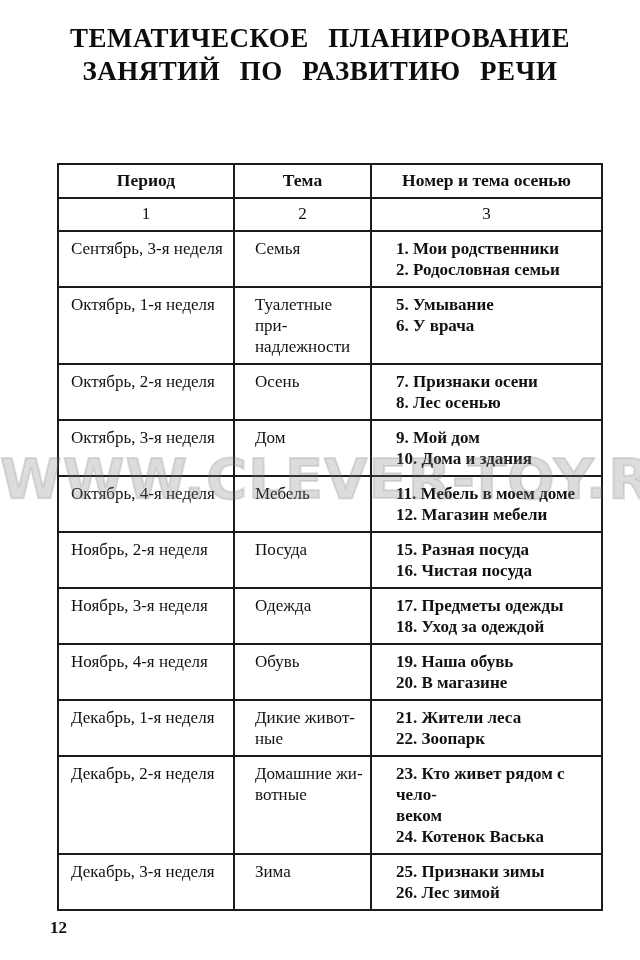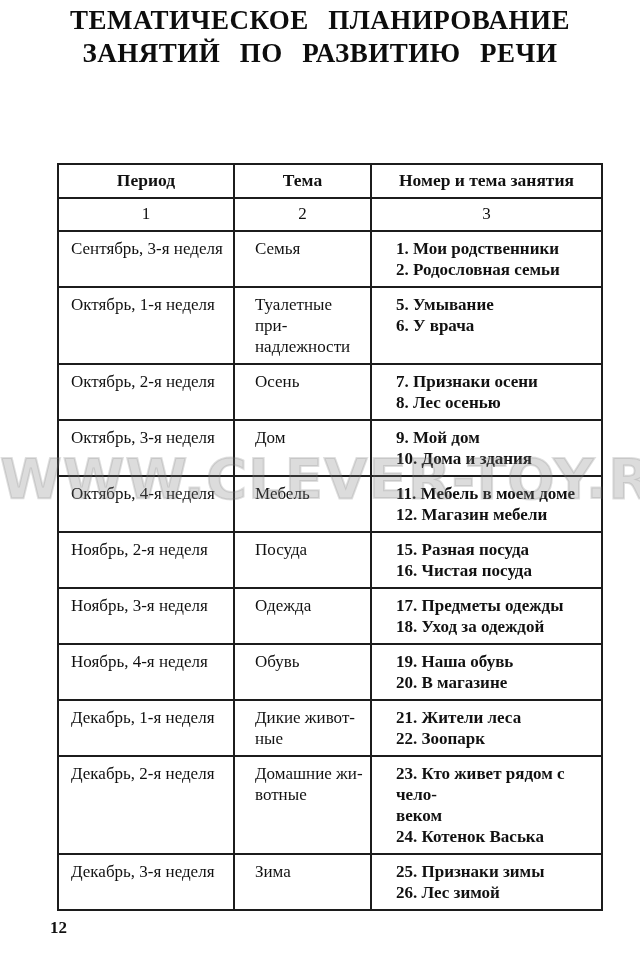--- a/index.html
+++ b/index.html
@@ -8,21 +8,21 @@
     background: #ffffff;
     font-family: "Liberation Serif", serif;
     color: #111;
     position: relative;
     overflow: hidden;
   }
   .page { position: relative; width: 640px; height: 960px; }
 
   .title {
     margin: 0;
-    padding-top: 4px;
+    padding-top: 22px;
     text-align: center;
     font-size: 27px;
     line-height: 33px;
     font-weight: bold;
     letter-spacing: 0.5px;
     word-spacing: 0.45em;
     color: #0d0d0d;
   }
   .title span { display: block; }
 
@@ -96,21 +96,21 @@
   <table class="plan">
     <colgroup>
       <col style="width:176px">
       <col style="width:137px">
       <col style="width:231px">
     </colgroup>
     <thead>
       <tr>
         <th>Период</th>
         <th>Тема</th>
-        <th>Номер и тема занятия</th>
+        <th>Номер и тема осенью</th>
       </tr>
       <tr class="colnums">
         <td>1</td>
         <td>2</td>
         <td>3</td>
       </tr>
     </thead>
     <tbody>
       <tr>
         <td class="c-period">Сентябрь, 3-я неделя</td>

